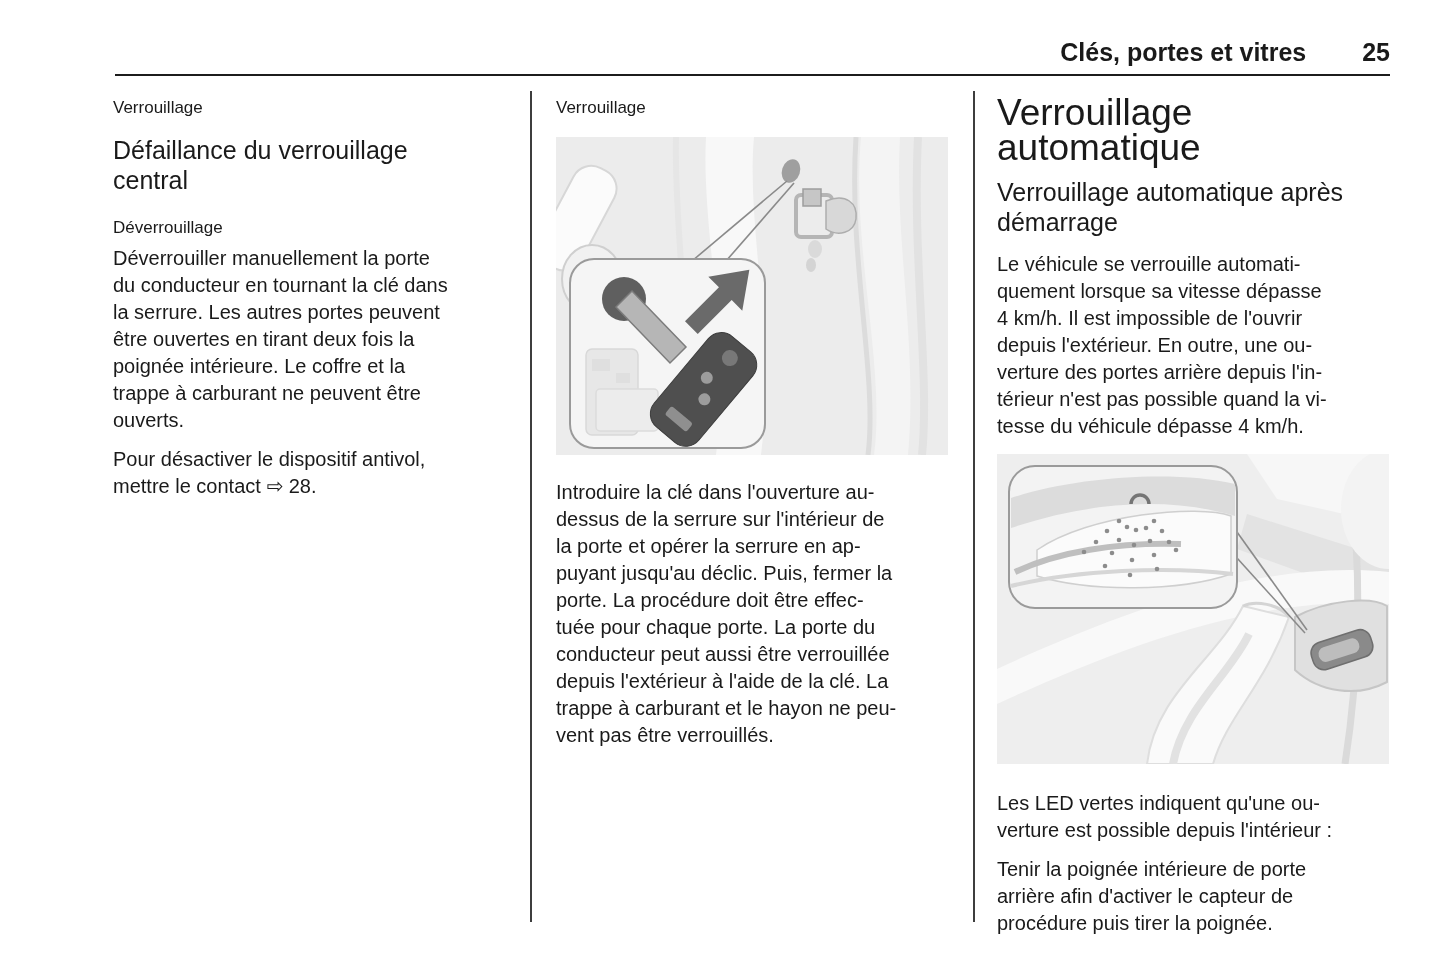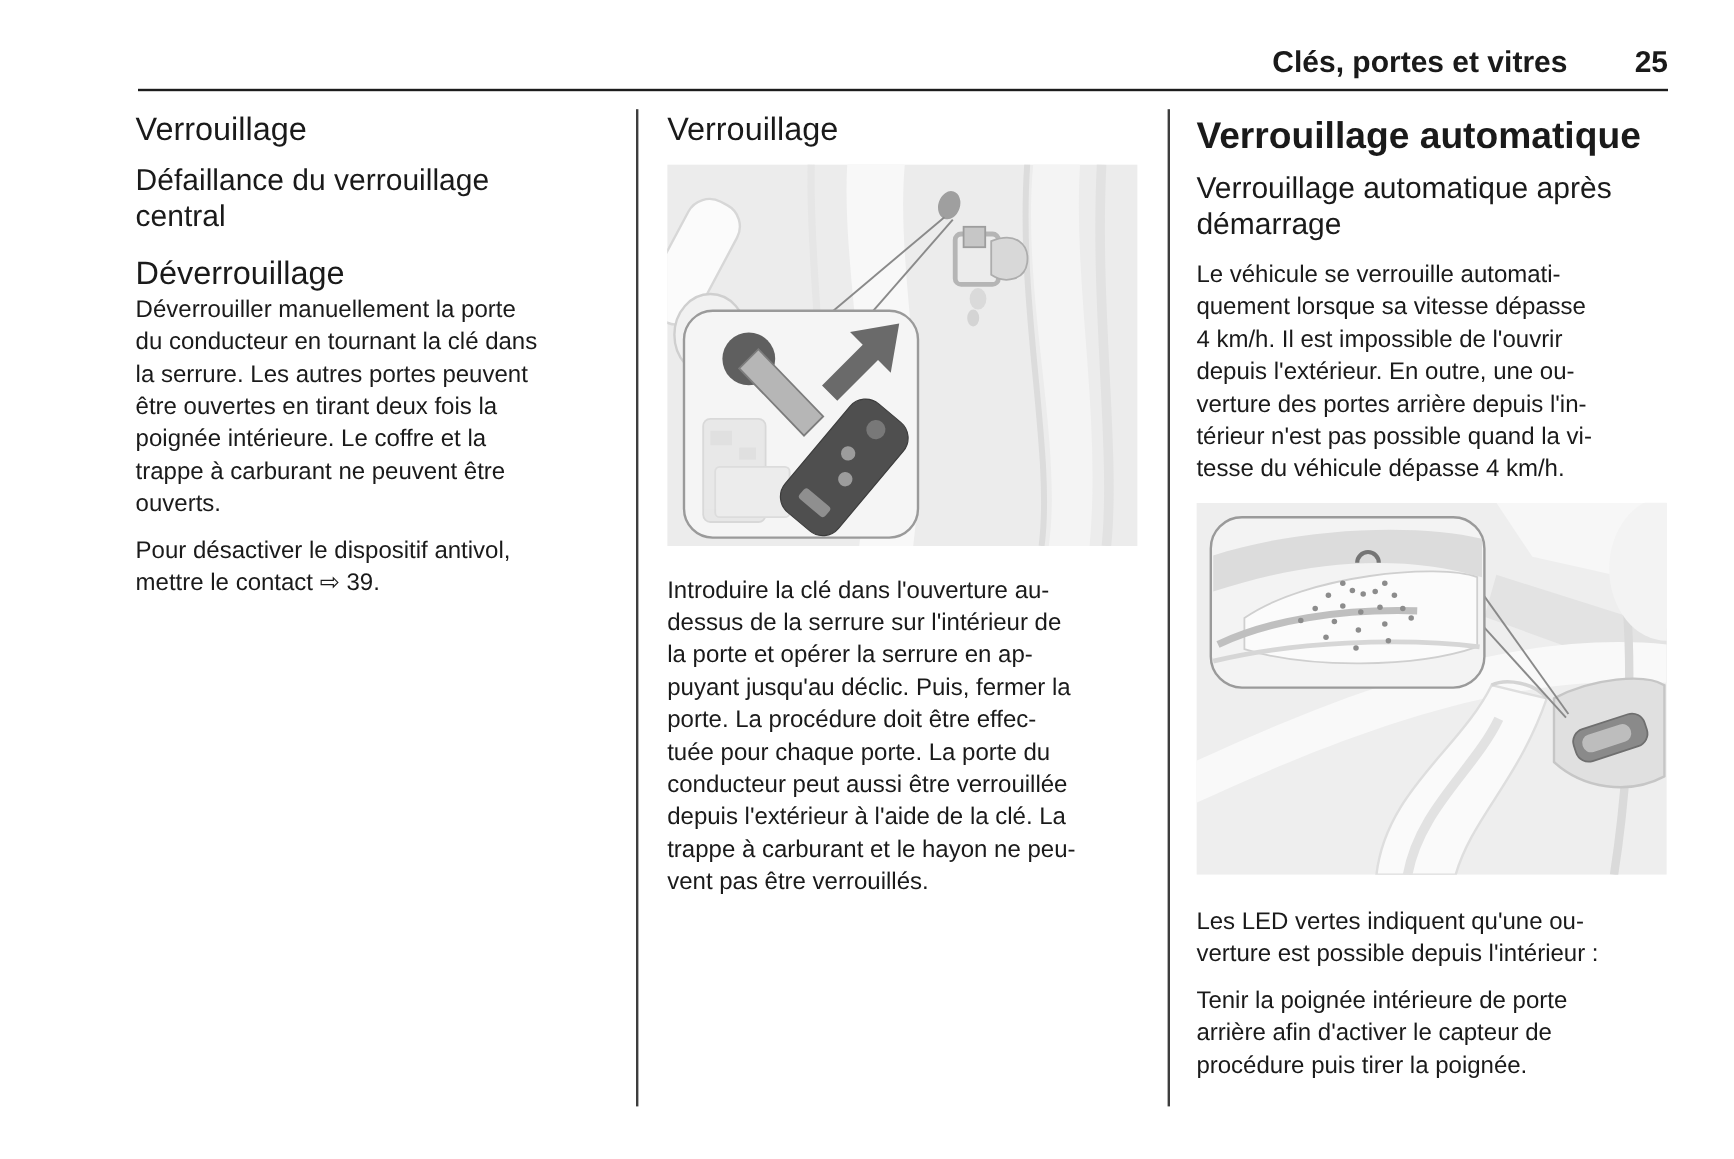--- a/index.html
+++ b/index.html
@@ -23,23 +23,23 @@
   }
   .vrule{
     position:absolute;top:91px;height:831px;width:2px;background:#3d3d3d;
   }
   .vrule.v1{left:530px;}
   .vrule.v2{left:973px;}
   .col{position:absolute;top:95px;}
   .col-left{left:113px;width:410px;}
   .col-mid{left:556px;width:410px;}
   .col-right{left:997px;width:402px;}
-  .h1{font-size:31px;line-height:35px;font-weight:700;margin:0 0 12px 0;white-space:pre-line;}
+  .h1{font-size:37px;line-height:35px;font-weight:400;margin:0 0 12px 0;white-space:pre-line;}
   .h2{font-size:25px;line-height:30px;font-weight:400;margin:14px 0 20px 0;white-space:pre-line;}
-  .h3{font-size:27px;line-height:26px;font-weight:400;margin:0 0 4px 0;white-space:pre-line;}
+  .h3{font-size:17px;line-height:26px;font-weight:400;margin:0 0 4px 0;white-space:pre-line;}
   .para{font-size:20px;line-height:27px;margin:0 0 12px 0;white-space:pre-line;}
   .illustration{display:block;margin:16px 0 24px 0;}
   .illustration.r{margin:14px 0 26px 0;}
 </style>
 </head>
 <body>
 
 <div class="page">
 
   <div class="page-header">
@@ -57,21 +57,21 @@
 central</div>
     <div class="h3">Déverrouillage</div>
     <div class="para">Déverrouiller manuellement la porte
 du conducteur en tournant la clé dans
 la serrure. Les autres portes peuvent
 être ouvertes en tirant deux fois la
 poignée intérieure. Le coffre et la
 trappe à carburant ne peuvent être
 ouverts.</div>
     <div class="para">Pour désactiver le dispositif antivol,
-mettre le contact ⇨ 39.</div>
+mettre le contact ⇨ 28.</div>
   </div>
 
   <div class="col col-mid">
     <div class="h3">Verrouillage</div>
 
     <svg class="illustration" width="392" height="318" viewBox="0 0 392 318" aria-hidden="true">
       <rect x="0" y="0" width="392" height="318" fill="#ececec"></rect>
 
       <path d="M150,0 C145,90 175,210 160,318 L205,318 C220,200 190,90 198,0 Z" fill="#f8f8f8"></path>
       <path d="M305,0 C295,110 330,230 318,318 L352,318 C362,210 338,100 344,0 Z" fill="#f4f4f4"></path>

